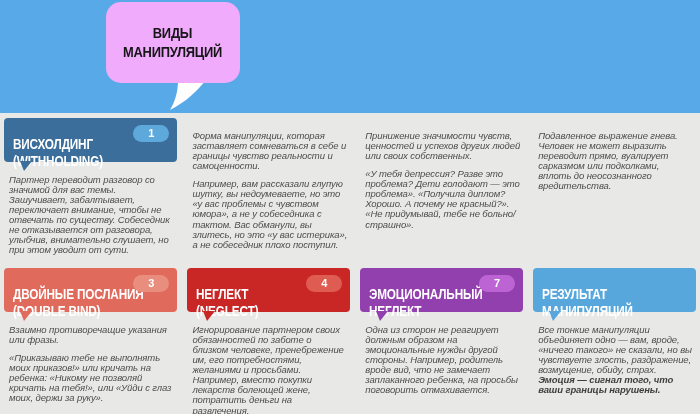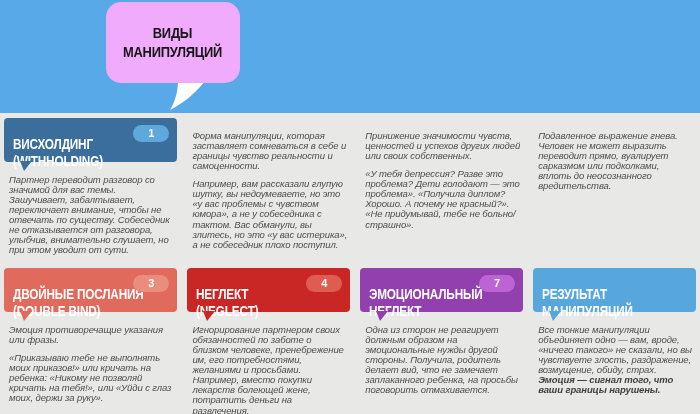--- a/index.html
+++ b/index.html
@@ -107,21 +107,21 @@
 
   <div class="card" style="--hc: #E06A5B; --bc: #E98D7E;">
     <div class="chead">
       <div class="ctitle">
         <span>ДВОЙНЫЕ ПОСЛАНИЯ</span><br>
         <span>(DOUBLE BIND)</span>
       </div>
       <div class="badge">3</div>
     </div>
     <div class="cbody">
-      <p>Эмоция противоречащие указания или фразы.</p>
+      <p>Взаимно противоречащие указания или фразы.</p>
       <p>«Приказываю тебе не выполнять моих приказов!» или кричать на ребенка: «Никому не позволяй кричать на тебя!», или «Уйди с глаз моих, держи за руку».</p>
     </div>
   </div>
 
   <div class="card" style="--hc: #C92726; --bc: #DE5C52;">
     <div class="chead">
       <div class="ctitle">
         <span>НЕГЛЕКТ</span><br>
         <span>(NEGLECT)</span>
       </div>
@@ -134,21 +134,21 @@
 
   <div class="card" style="--hc: #9140AE; --bc: #BC64D4;">
     <div class="chead">
       <div class="ctitle">
         <span>ЭМОЦИОНАЛЬНЫЙ</span><br>
         <span>НЕГЛЕКТ</span>
       </div>
       <div class="badge">7</div>
     </div>
     <div class="cbody">
-      <p>Одна из сторон не реагирует должным образом на эмоциональные нужды другой стороны. Получила, родитель делает вид, что не замечает заплаканного ребенка, на просьбы поговорить отмахивается.</p>
+      <p>Одна из сторон не реагирует должным образом на эмоциональные нужды другой стороны. Например, родитель вроде вид, что не замечает заплаканного ребенка, на просьбы поговорить отмахивается.</p>
     </div>
   </div>
 
   <div class="card" style="--hc: #58A7DC; --bc: #58A7DC;">
     <div class="chead">
       <div class="ctitle">
         <span>РЕЗУЛЬТАТ</span><br>
         <span>МАНИПУЛЯЦИЙ</span>
       </div>
     </div>

